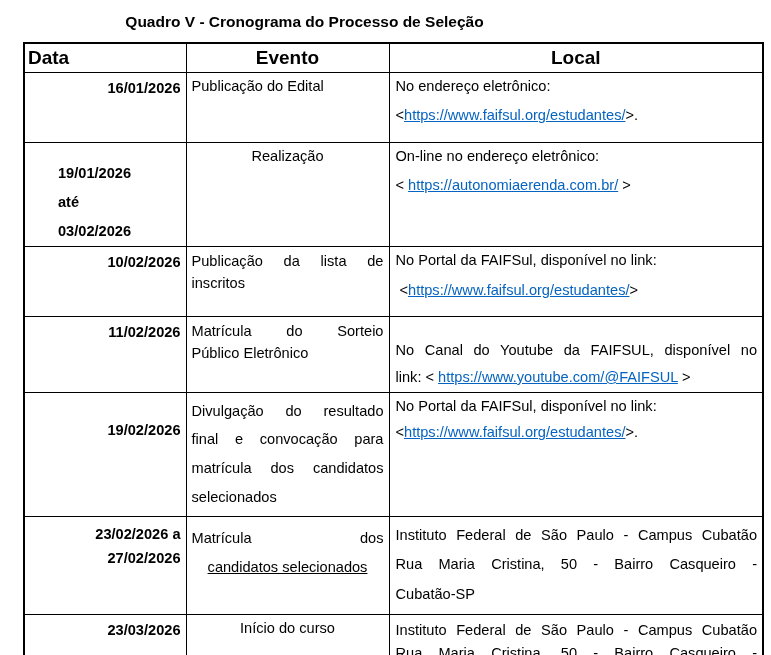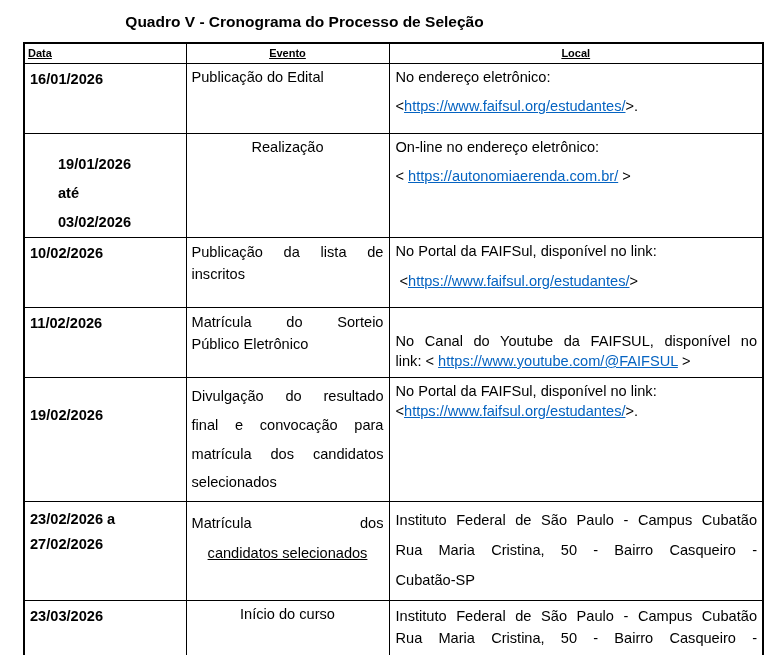--- a/index.html
+++ b/index.html
@@ -16,41 +16,41 @@
     position:absolute; left:23px; top:42px; width:739px;
     border-collapse:collapse; table-layout:fixed;
     border:2.5px solid #000;
     font-size:14.6px; line-height:1.35;
   }
   table.sched td {
     border:1.5px solid #000; vertical-align:top;
     padding:4px 5px; overflow:hidden;
   }
   
-  tr.hdr td { font-weight:bold; vertical-align:middle; padding:1px 4px; font-size:11px;text-decoration:underline; }
+  tr.hdr td { font-weight:bold; vertical-align:middle; padding:1px 4px; font-size:19px; }
   .h-left { text-align:left; padding-left:3px !important; }
   .h-c { text-align:center;margin-top:40px; }
   
-  .dc { font-weight:bold; text-align:left; padding-top:6px !important; }
+  .dc { font-weight:bold; text-align:right; padding-top:6px !important; }
   .dc-r2 { text-align:left; padding:16px 4px 0 33px !important; line-height:2.0; }
   .dc-r5 { padding-top:28px !important; }
   .dc-r6 { line-height:1.7; padding-top:5px !important; }
   
   .ev-c { text-align:center; }
   .ev-lines { line-height:1.5; }
   .ev-r5 { line-height:1.97; }
   .ev-r6 { line-height:2.05; padding-top:7px !important;margin-top:36px; }
   
   .fj { text-align:justify; text-align-last:justify; }
   .c { text-align:center;text-decoration:underline; }
   
   .lc { padding:4px 5px 4px 6px !important; }
   .lc-r4 { padding-top:24px !important; }
   .mt9 { margin-top:10px; }
-  .mt6 { }
+  .mt6 { margin-top:7px; }
   .pl3 { padding-left:4px; }
   .lh20 { line-height:2.05; }
   .lh15 { line-height:1.55; }
   a.lnk { color:var(--link); text-decoration:underline; cursor:pointer; }
 </style>
 </head>
 <body>
 
 <div class="title">Quadro V - Cronograma do Processo de Seleção</div>
 

